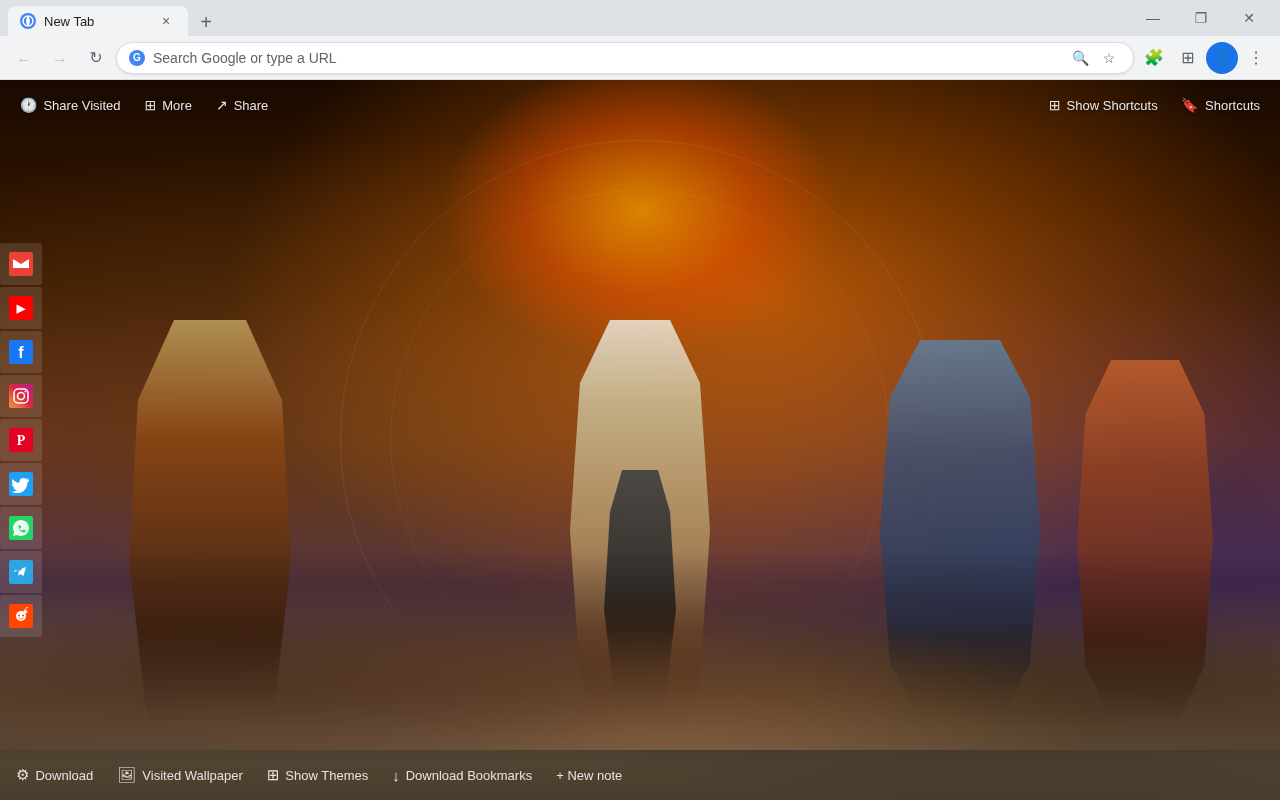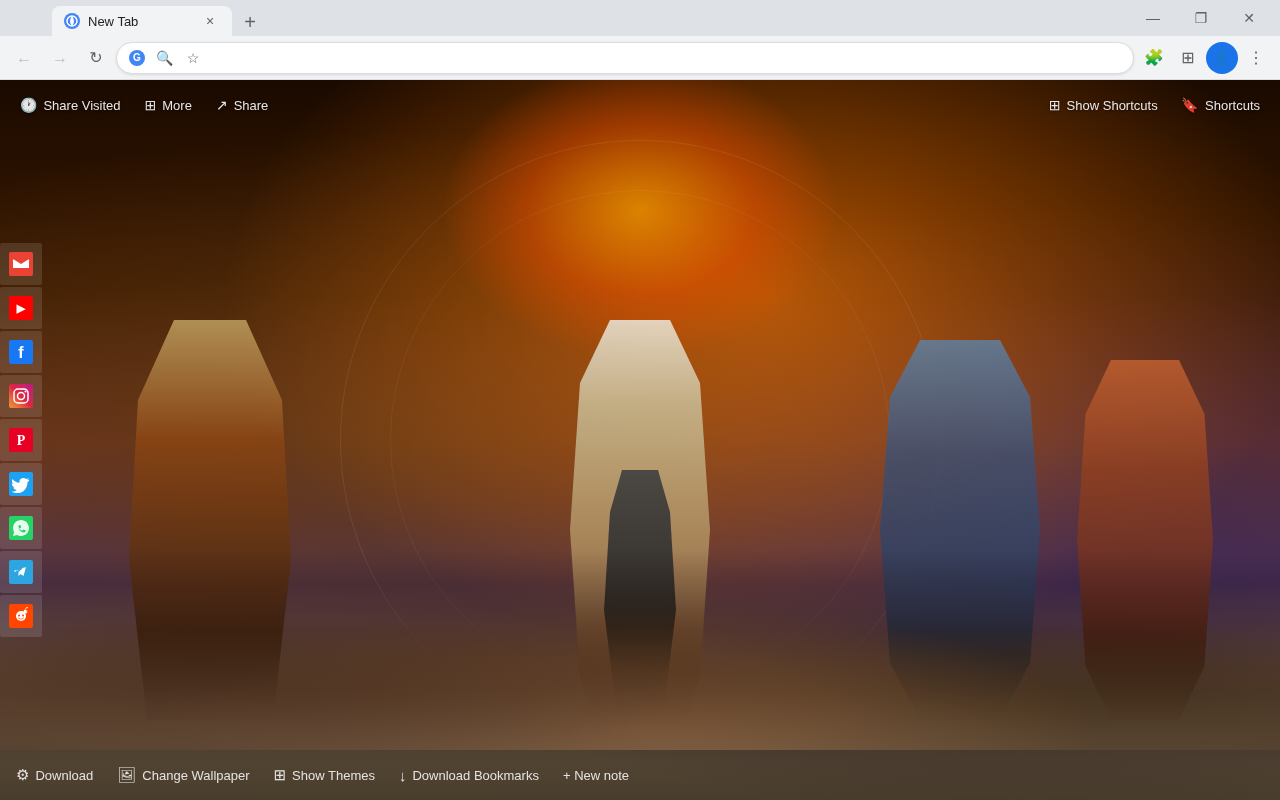--- a/index.html
+++ b/index.html
@@ -35,21 +35,20 @@
       gap: 8px;
       background: #f1f3f4;
       border-radius: 8px 8px 0 0;
       padding: 0 12px;
       height: 30px;
       min-width: 180px;
       max-width: 240px;
       font-size: 13px;
       color: #3c4043;
       position: relative;
-      margin-left: 44px;
     }
     .tab-favicon {
       width: 16px;
       height: 16px;
       border-radius: 50%;
       background: #4285f4;
       display: flex; align-items: center; justify-content: center;
       font-size: 9px; color: white;
     }
     .tab-title { flex: 1; font-size: 13px; color: #202124; white-space: nowrap; overflow: hidden; text-overflow: ellipsis; }
@@ -414,20 +413,21 @@
       <div class="win-ctrl close">✕</div>
     </div>
   </div>
 
   <div class="toolbar">
     <button class="nav-btn disabled">←</button>
     <button class="nav-btn disabled">→</button>
     <button class="nav-btn">↻</button>
     <div class="omnibox">
       <div class="google-g">G</div>
+      <span class="omnibox-text">Search Google or type a URL</span>
       <div class="omnibox-icons">
         <div class="omnibox-icon">🔍</div>
         <div class="omnibox-icon">☆</div>
       </div>
     </div>
     <div class="toolbar-actions">
       <div class="toolbar-action">🧩</div>
       <div class="toolbar-action">⊞</div>
       <div class="profile-btn">👤</div>
       <div class="toolbar-action">⋮</div>
@@ -565,21 +565,21 @@
     </div>
   </div>
 
   <div class="bottom-bar">
     <div class="bottom-btn">
       <span class="btn-icon">⚙</span>
       <span>Download</span>
     </div>
     <div class="bottom-btn">
       <span class="btn-icon">🖼</span>
-      <span>Change Wallpaper</span>
+      <span>Visited Wallpaper</span>
     </div>
     <div class="bottom-btn">
       <span class="btn-icon">⊞</span>
       <span>Show Themes</span>
     </div>
     <div class="bottom-btn">
       <span class="btn-icon">↓</span>
       <span>Download Bookmarks</span>
     </div>
     <div class="bottom-btn">

